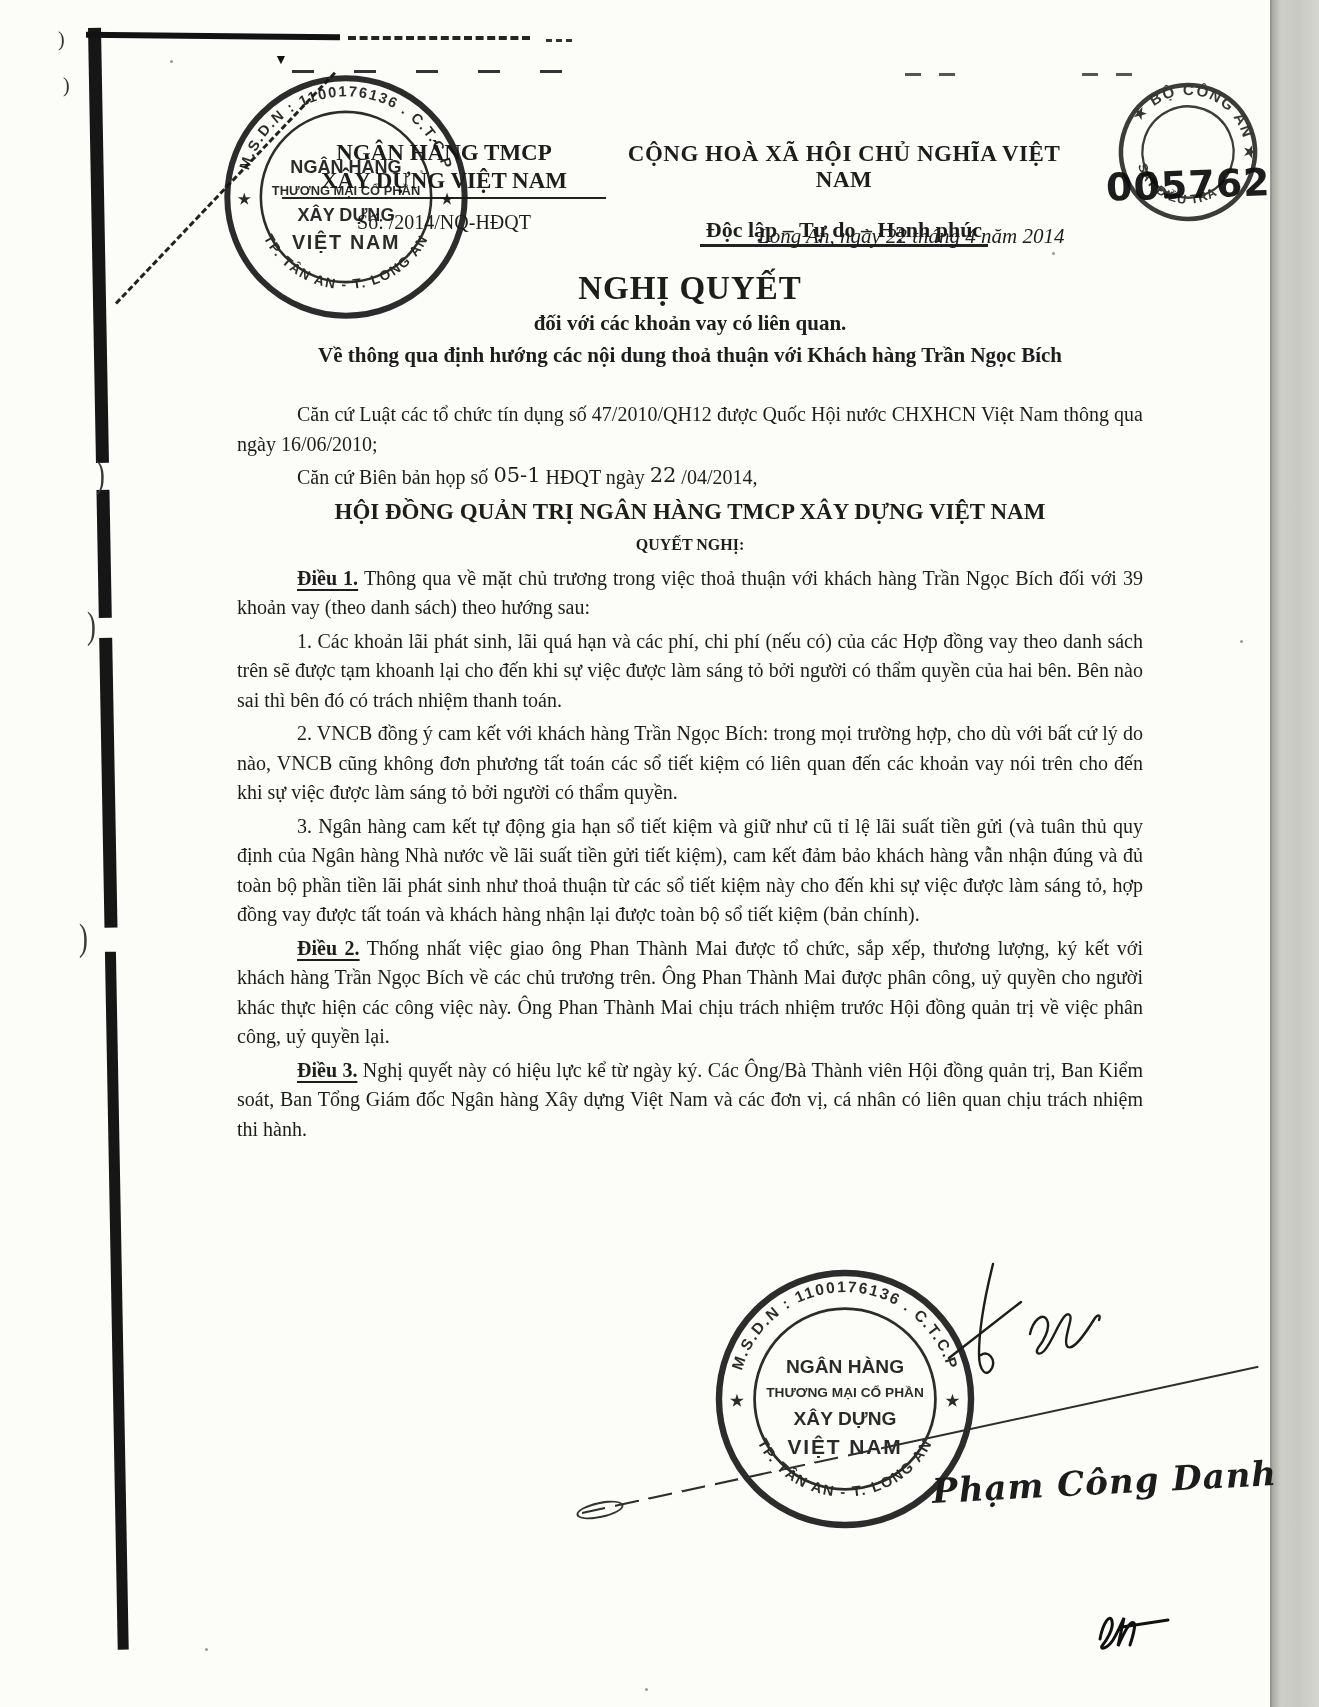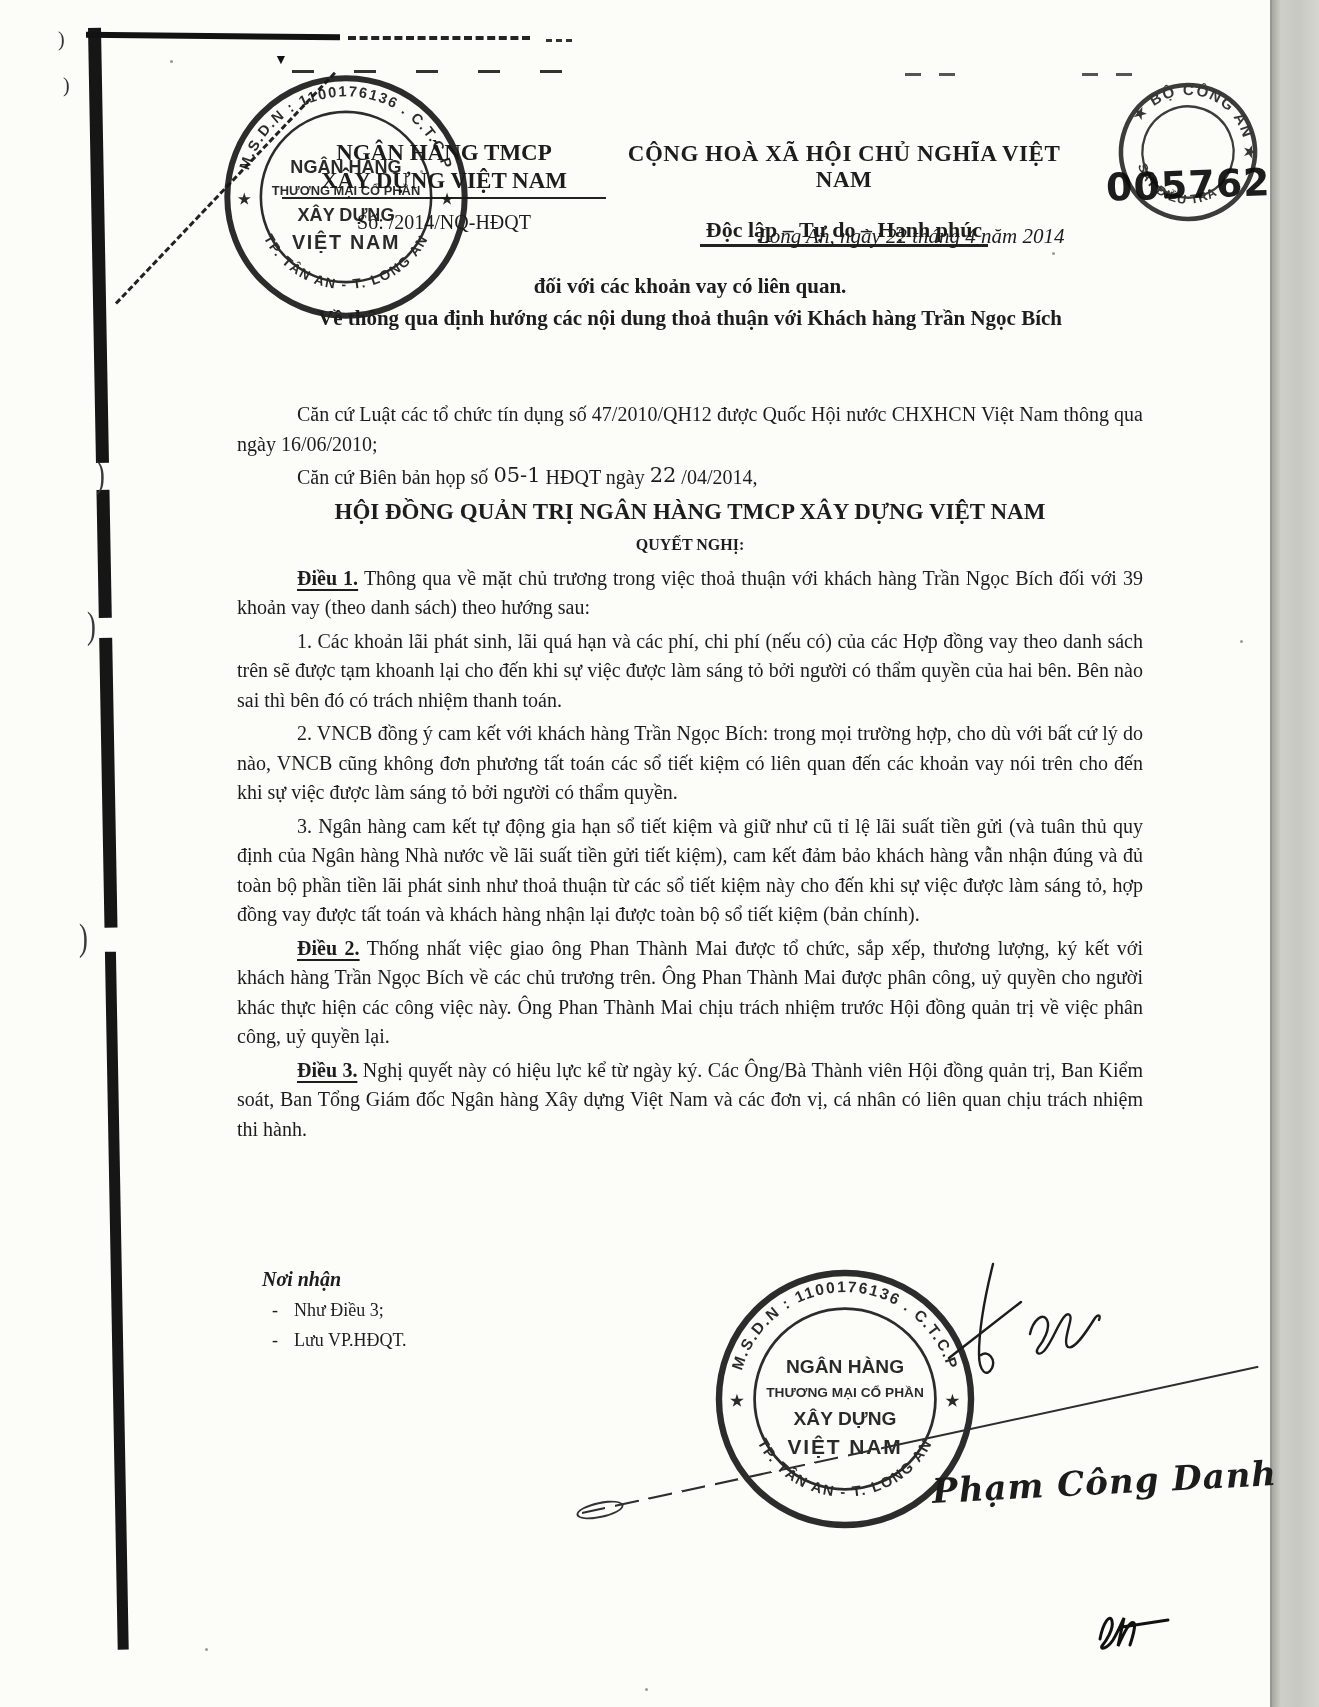--- a/index.html
+++ b/index.html
@@ -145,45 +145,41 @@
     <text font-size="16" letter-spacing="2"><textPath href="#cb1" startOffset="50%" text-anchor="middle">TP. TÂN AN - T. LONG AN</textPath></text>
     <text x="24" y="158" font-size="17">★</text>
     <text x="260" y="158" font-size="17">★</text>
     <text x="150" y="122" font-size="21" text-anchor="middle">NGÂN HÀNG</text>
     <text x="150" y="148" font-size="15" text-anchor="middle">THƯƠNG MẠI CỔ PHẦN</text>
     <text x="150" y="178" font-size="21" text-anchor="middle">XÂY DỰNG</text>
     <text x="150" y="210" font-size="23" letter-spacing="2" text-anchor="middle">VIỆT NAM</text>
   </svg>
 
   <div id="title-block" class="abs">
+    <div id="doc-title">NGHỊ QUYẾT</div>
     <div class="subtitle" style="margin-top:4px;">đối với các khoản vay có liên quan.</div>
     <div class="subtitle">Về thông qua định hướng các nội dung thoả thuận với Khách hàng Trần Ngọc Bích</div>
   </div>
 
   <div id="body-text" class="abs">
     <p>Căn cứ Luật các tổ chức tín dụng số 47/2010/QH12 được Quốc Hội nước CHXHCN Việt Nam thông qua ngày 16/06/2010;</p>
     <p><span>Căn cứ Biên bản họp số</span><span class="hw">05-1</span><span>HĐQT ngày</span><span class="hw">22</span><span>/04/2014,</span></p>
 
     <p class="center-head">HỘI ĐỒNG QUẢN TRỊ NGÂN HÀNG TMCP XÂY DỰNG VIỆT NAM</p>
     <p class="center-head2">QUYẾT NGHỊ:</p>
 
     <p><span class="article-label">Điều 1.</span><span> Thông qua về mặt chủ trương trong việc thoả thuận với khách hàng Trần Ngọc Bích đối với 39 khoản vay (theo danh sách) theo hướng sau:</span></p>
     <p>1. Các khoản lãi phát sinh, lãi quá hạn và các phí, chi phí (nếu có) của các Hợp đồng vay theo danh sách trên sẽ được tạm khoanh lại cho đến khi sự việc được làm sáng tỏ bởi người có thẩm quyền của hai bên. Bên nào sai thì bên đó có trách nhiệm thanh toán.</p>
     <p>2. VNCB đồng ý cam kết với khách hàng Trần Ngọc Bích: trong mọi trường hợp, cho dù với bất cứ lý do nào, VNCB cũng không đơn phương tất toán các sổ tiết kiệm có liên quan đến các khoản vay nói trên cho đến khi sự việc được làm sáng tỏ bởi người có thẩm quyền.</p>
     <p>3. Ngân hàng cam kết tự động gia hạn sổ tiết kiệm và giữ như cũ tỉ lệ lãi suất tiền gửi (và tuân thủ quy định của Ngân hàng Nhà nước về lãi suất tiền gửi tiết kiệm), cam kết đảm bảo khách hàng vẫn nhận đúng và đủ toàn bộ phần tiền lãi phát sinh như thoả thuận từ các sổ tiết kiệm này cho đến khi sự việc được làm sáng tỏ, hợp đồng vay được tất toán và khách hàng nhận lại được toàn bộ sổ tiết kiệm (bản chính).</p>
     <p><span class="article-label">Điều 2.</span><span> Thống nhất việc giao ông Phan Thành Mai được tổ chức, sắp xếp, thương lượng, ký kết với khách hàng Trần Ngọc Bích về các chủ trương trên. Ông Phan Thành Mai được phân công, uỷ quyền cho người khác thực hiện các công việc này. Ông Phan Thành Mai chịu trách nhiệm trước Hội đồng quản trị về việc phân công, uỷ quyền lại.</span></p>
     <p><span class="article-label">Điều 3.</span><span> Nghị quyết này có hiệu lực kể từ ngày ký. Các Ông/Bà Thành viên Hội đồng quản trị, Ban Kiểm soát, Ban Tổng Giám đốc Ngân hàng Xây dựng Việt Nam và các đơn vị, cá nhân có liên quan chịu trách nhiệm thi hành.</span></p>
   </div>
 
 
-  <div id="recipients" class="abs">
-    <div class="head">Nơi nhận</div>
-    <div class="item"><span class="dash">-</span><span>Như Điều 3;</span></div>
-    <div class="item"><span class="dash">-</span><span>Lưu VP.HĐQT.</span></div>
-  </div>
 
   <svg class="abs stamp" style="left:708px;top:1262px;" width="274" height="274" viewBox="0 0 300 300">
     <circle cx="150" cy="150" r="138" fill="none" stroke="#161616" stroke-width="7"></circle>
     <circle cx="150" cy="150" r="99" fill="none" stroke="#161616" stroke-width="3"></circle>
     <defs>
       <path id="ct2" d="M33,150 A117,117 0 0 1 267,150"></path>
       <path id="cb2" d="M43,150 A107,107 0 0 0 257,150"></path>
     </defs>
     <text font-size="17" letter-spacing="2"><textPath href="#ct2" startOffset="50%" text-anchor="middle">M.S.D.N : 1100176136 . C.T.C.P</textPath></text>
     <text font-size="16" letter-spacing="2"><textPath href="#cb2" startOffset="50%" text-anchor="middle">TP. TÂN AN - T. LONG AN</textPath></text>

